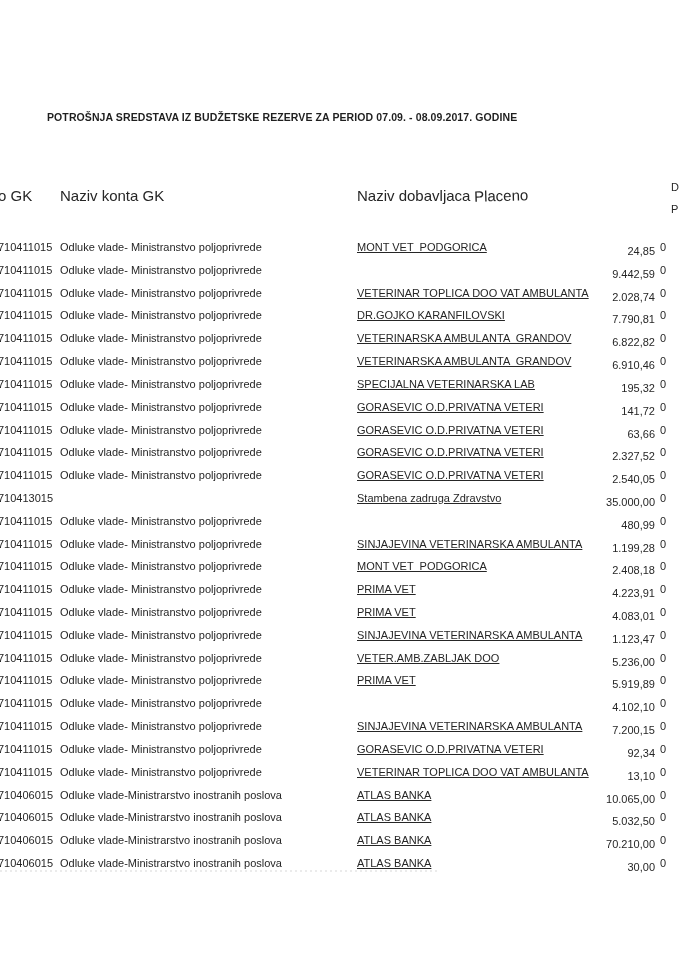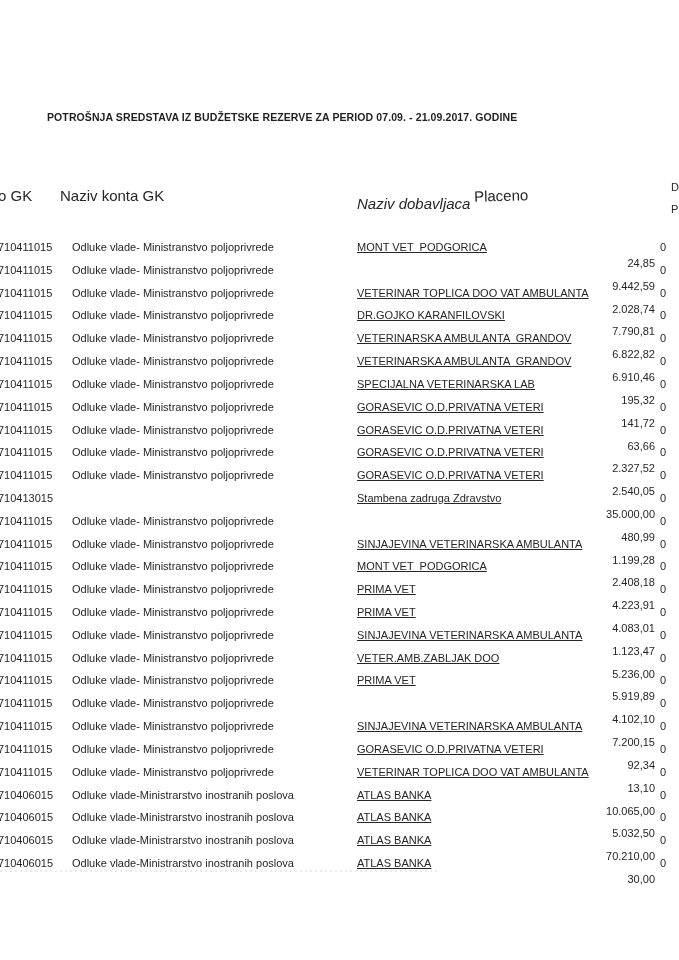--- a/index.html
+++ b/index.html
@@ -30,21 +30,21 @@
   .thead {
     position: absolute;
     left: 0;
     top: 187px;
     width: 559px;
     height: 23px;
     font-size: 15px;
   }
   .thead .h-konto    { position: absolute; left: -2px;  top: 0; white-space: pre; }
   .thead .h-naziv    { position: absolute; left: 60px;  top: 0; white-space: pre; }
-  .thead .h-dobav    { position: absolute; left: 357px; top: 8px; white-space: pre; font-style: italic; }
+  .thead .h-dobav    { position: absolute; left: 357px; top: 0; white-space: pre; }
   .thead .h-placeno  { position: absolute; right: 31px; top: 0; white-space: pre; transform: rotate(-1.5deg); }
   .h-datum {
     position: absolute;
     left: 671px;
     top: 176px;
     width: 20px;
     font-size: 11px;
     line-height: 22px;
   }
   .h-datum span { display: block; white-space: pre; }
@@ -56,39 +56,39 @@
   }
   .row {
     position: relative;
     width: 679px;
     height: 22.82px;
     font-size: 11px;
     line-height: 22.82px;
   }
   .row span { white-space: pre; }
   .c-konto   { position: absolute; left: -2px;  top: 0; }
-  .c-naziv   { position: absolute; left: 72px;  top: 0; }
+  .c-naziv   { position: absolute; left: 60px;  top: 0; }
   .c-dobav   { position: absolute; left: 357px; top: 0; text-decoration: underline; }
-  .c-placeno { position: absolute; right: 24px; top: 16px; text-align: right; }
+  .c-placeno { position: absolute; right: 24px; top: 4px; text-align: right; }
   .c-datum   { position: absolute; left: 660px; top: 0; }
   .scan-artifact {
     position: absolute;
     left: 0;
     top: 870px;
     width: 440px;
     height: 2px;
     background: repeating-linear-gradient(90deg, rgba(0,0,0,0.08) 0 2px, rgba(0,0,0,0) 2px 5px);
   }
 </style>
 </head>
 <body>
 
 <div class="page">
 
-  <div class="doc-title">POTROŠNJA SREDSTAVA IZ BUDŽETSKE REZERVE ZA PERIOD 07.09. - 21.09.2017. GODINE</div>
+  <div class="doc-title">POTROŠNJA SREDSTAVA IZ BUDŽETSKE REZERVE ZA PERIOD 07.09. - 08.09.2017. GODINE</div>
 
   <div class="thead">
     <span class="h-konto">o GK</span>
     <span class="h-naziv">Naziv konta GK</span>
     <span class="h-dobav">Naziv dobavljaca</span>
     <span class="h-placeno">Placeno</span>
   </div>
 
   <div class="h-datum">
     <span>D</span>

